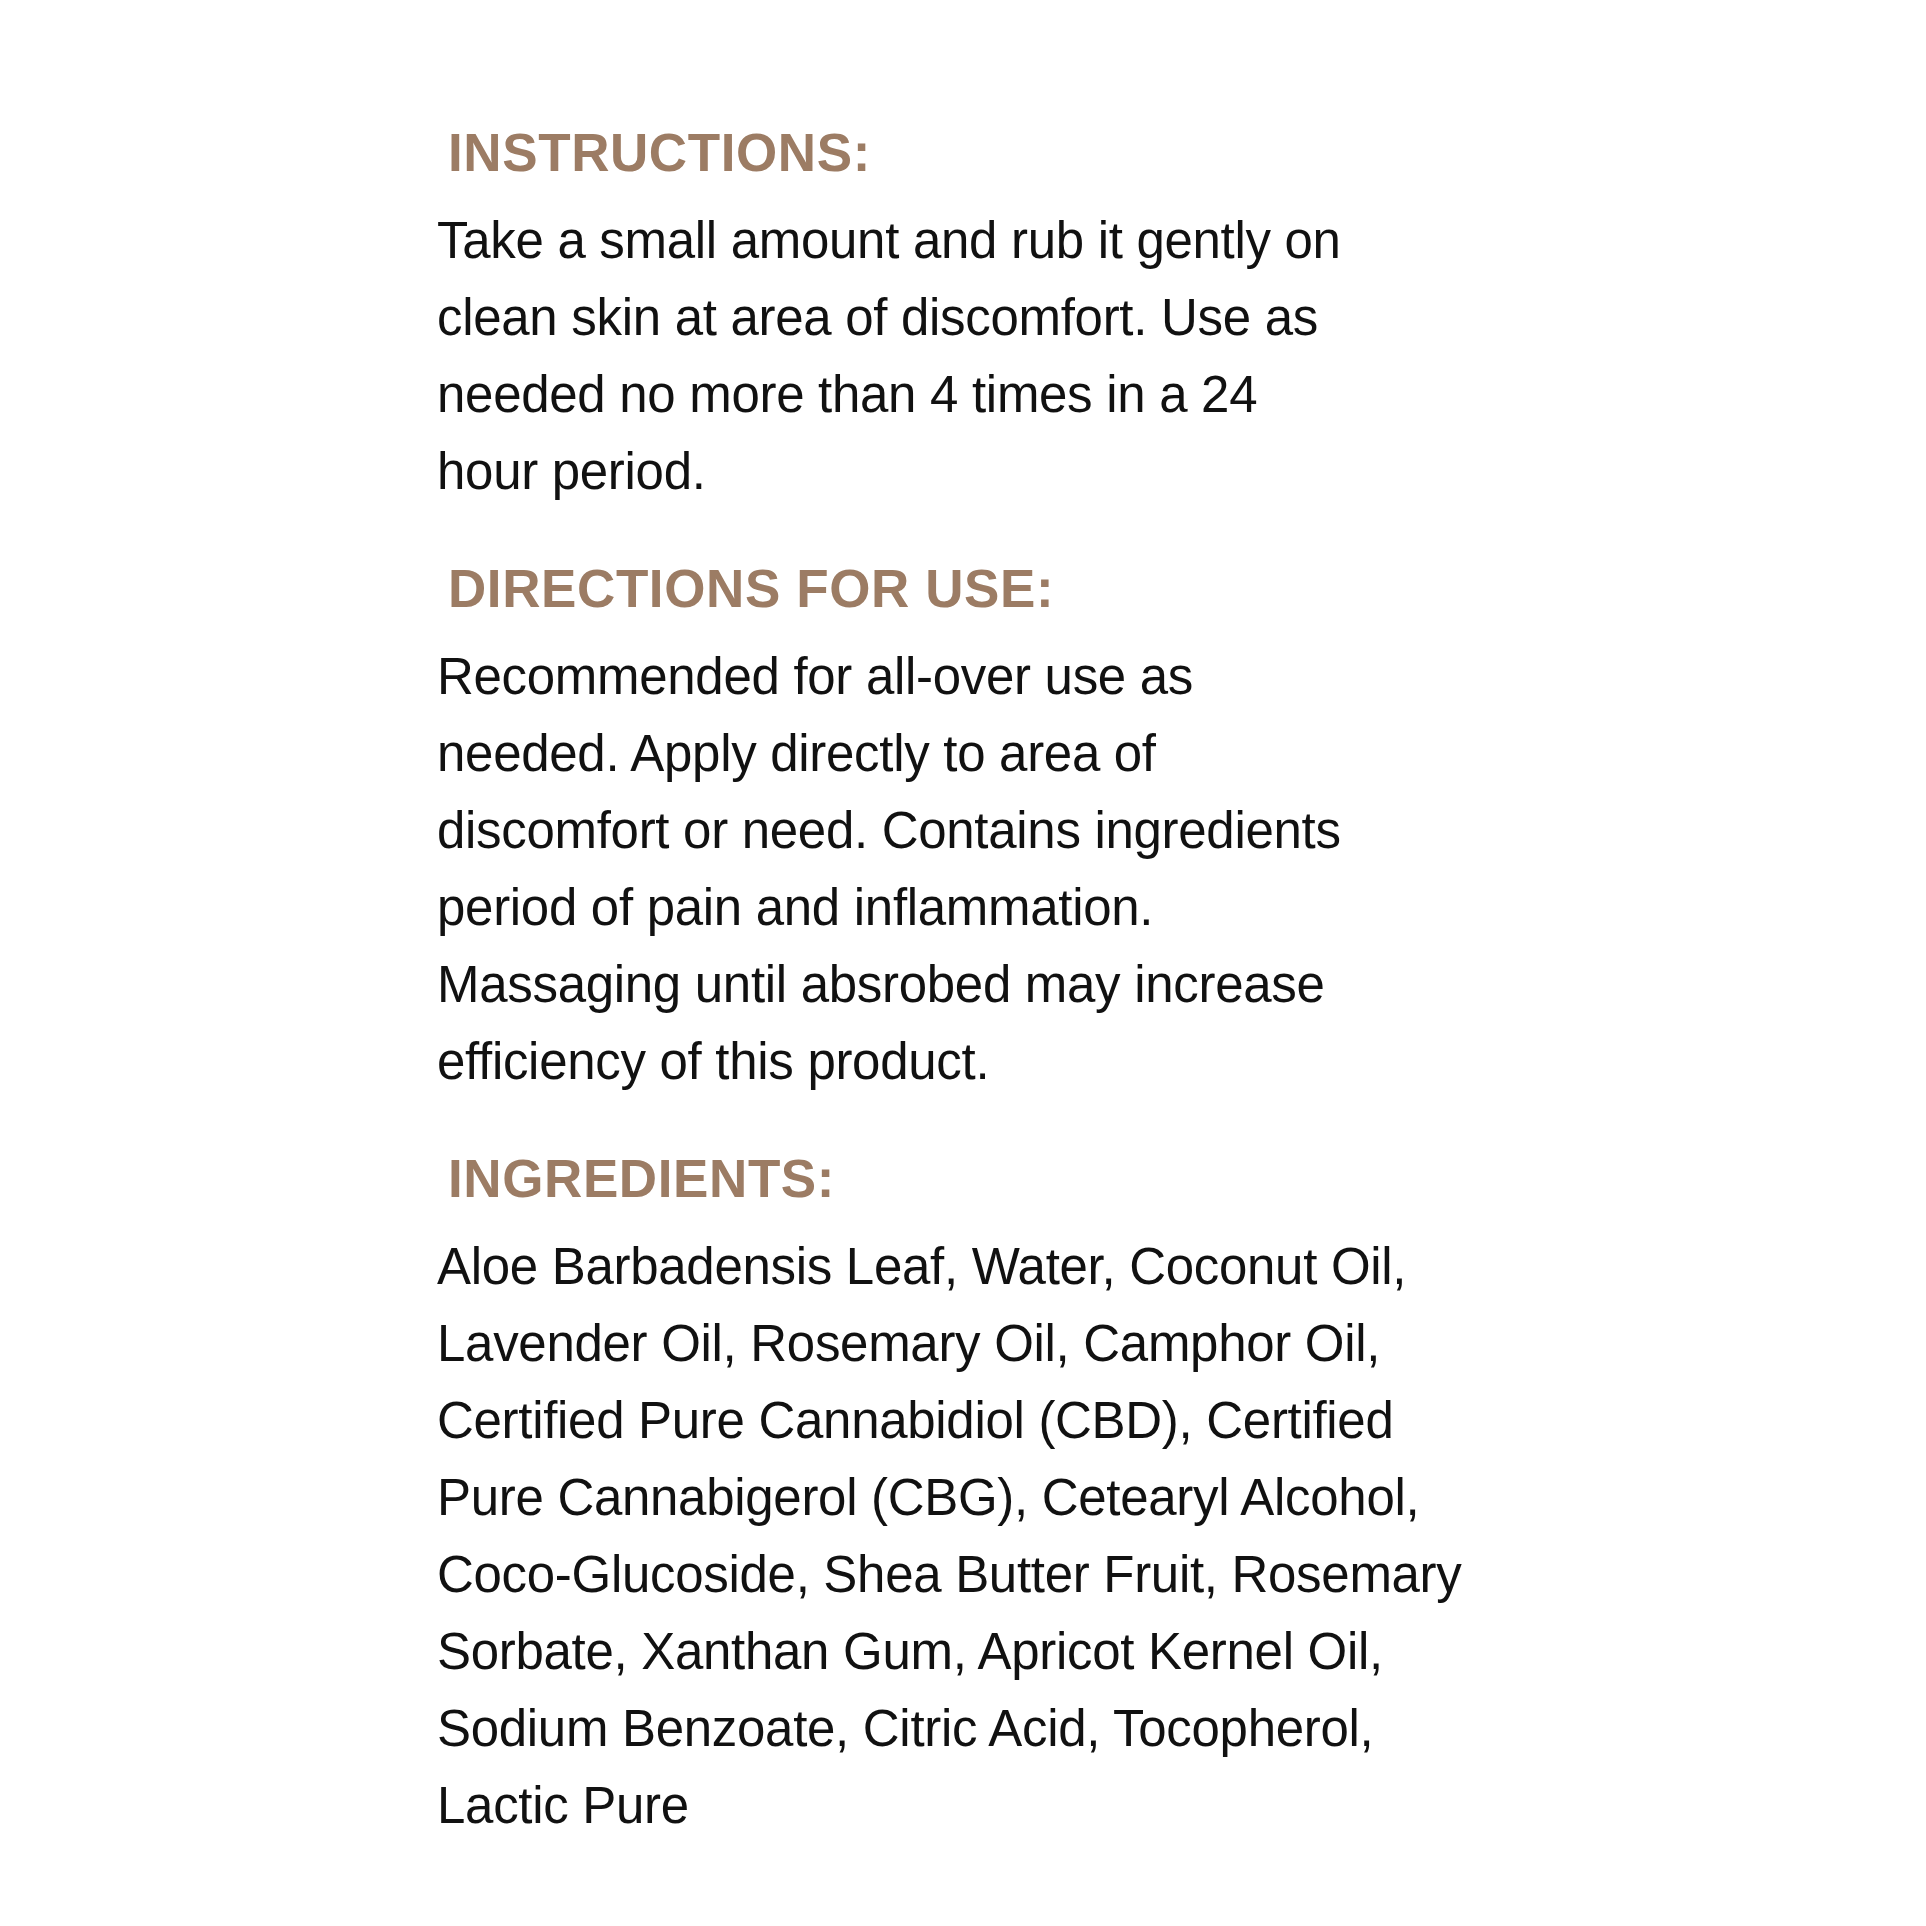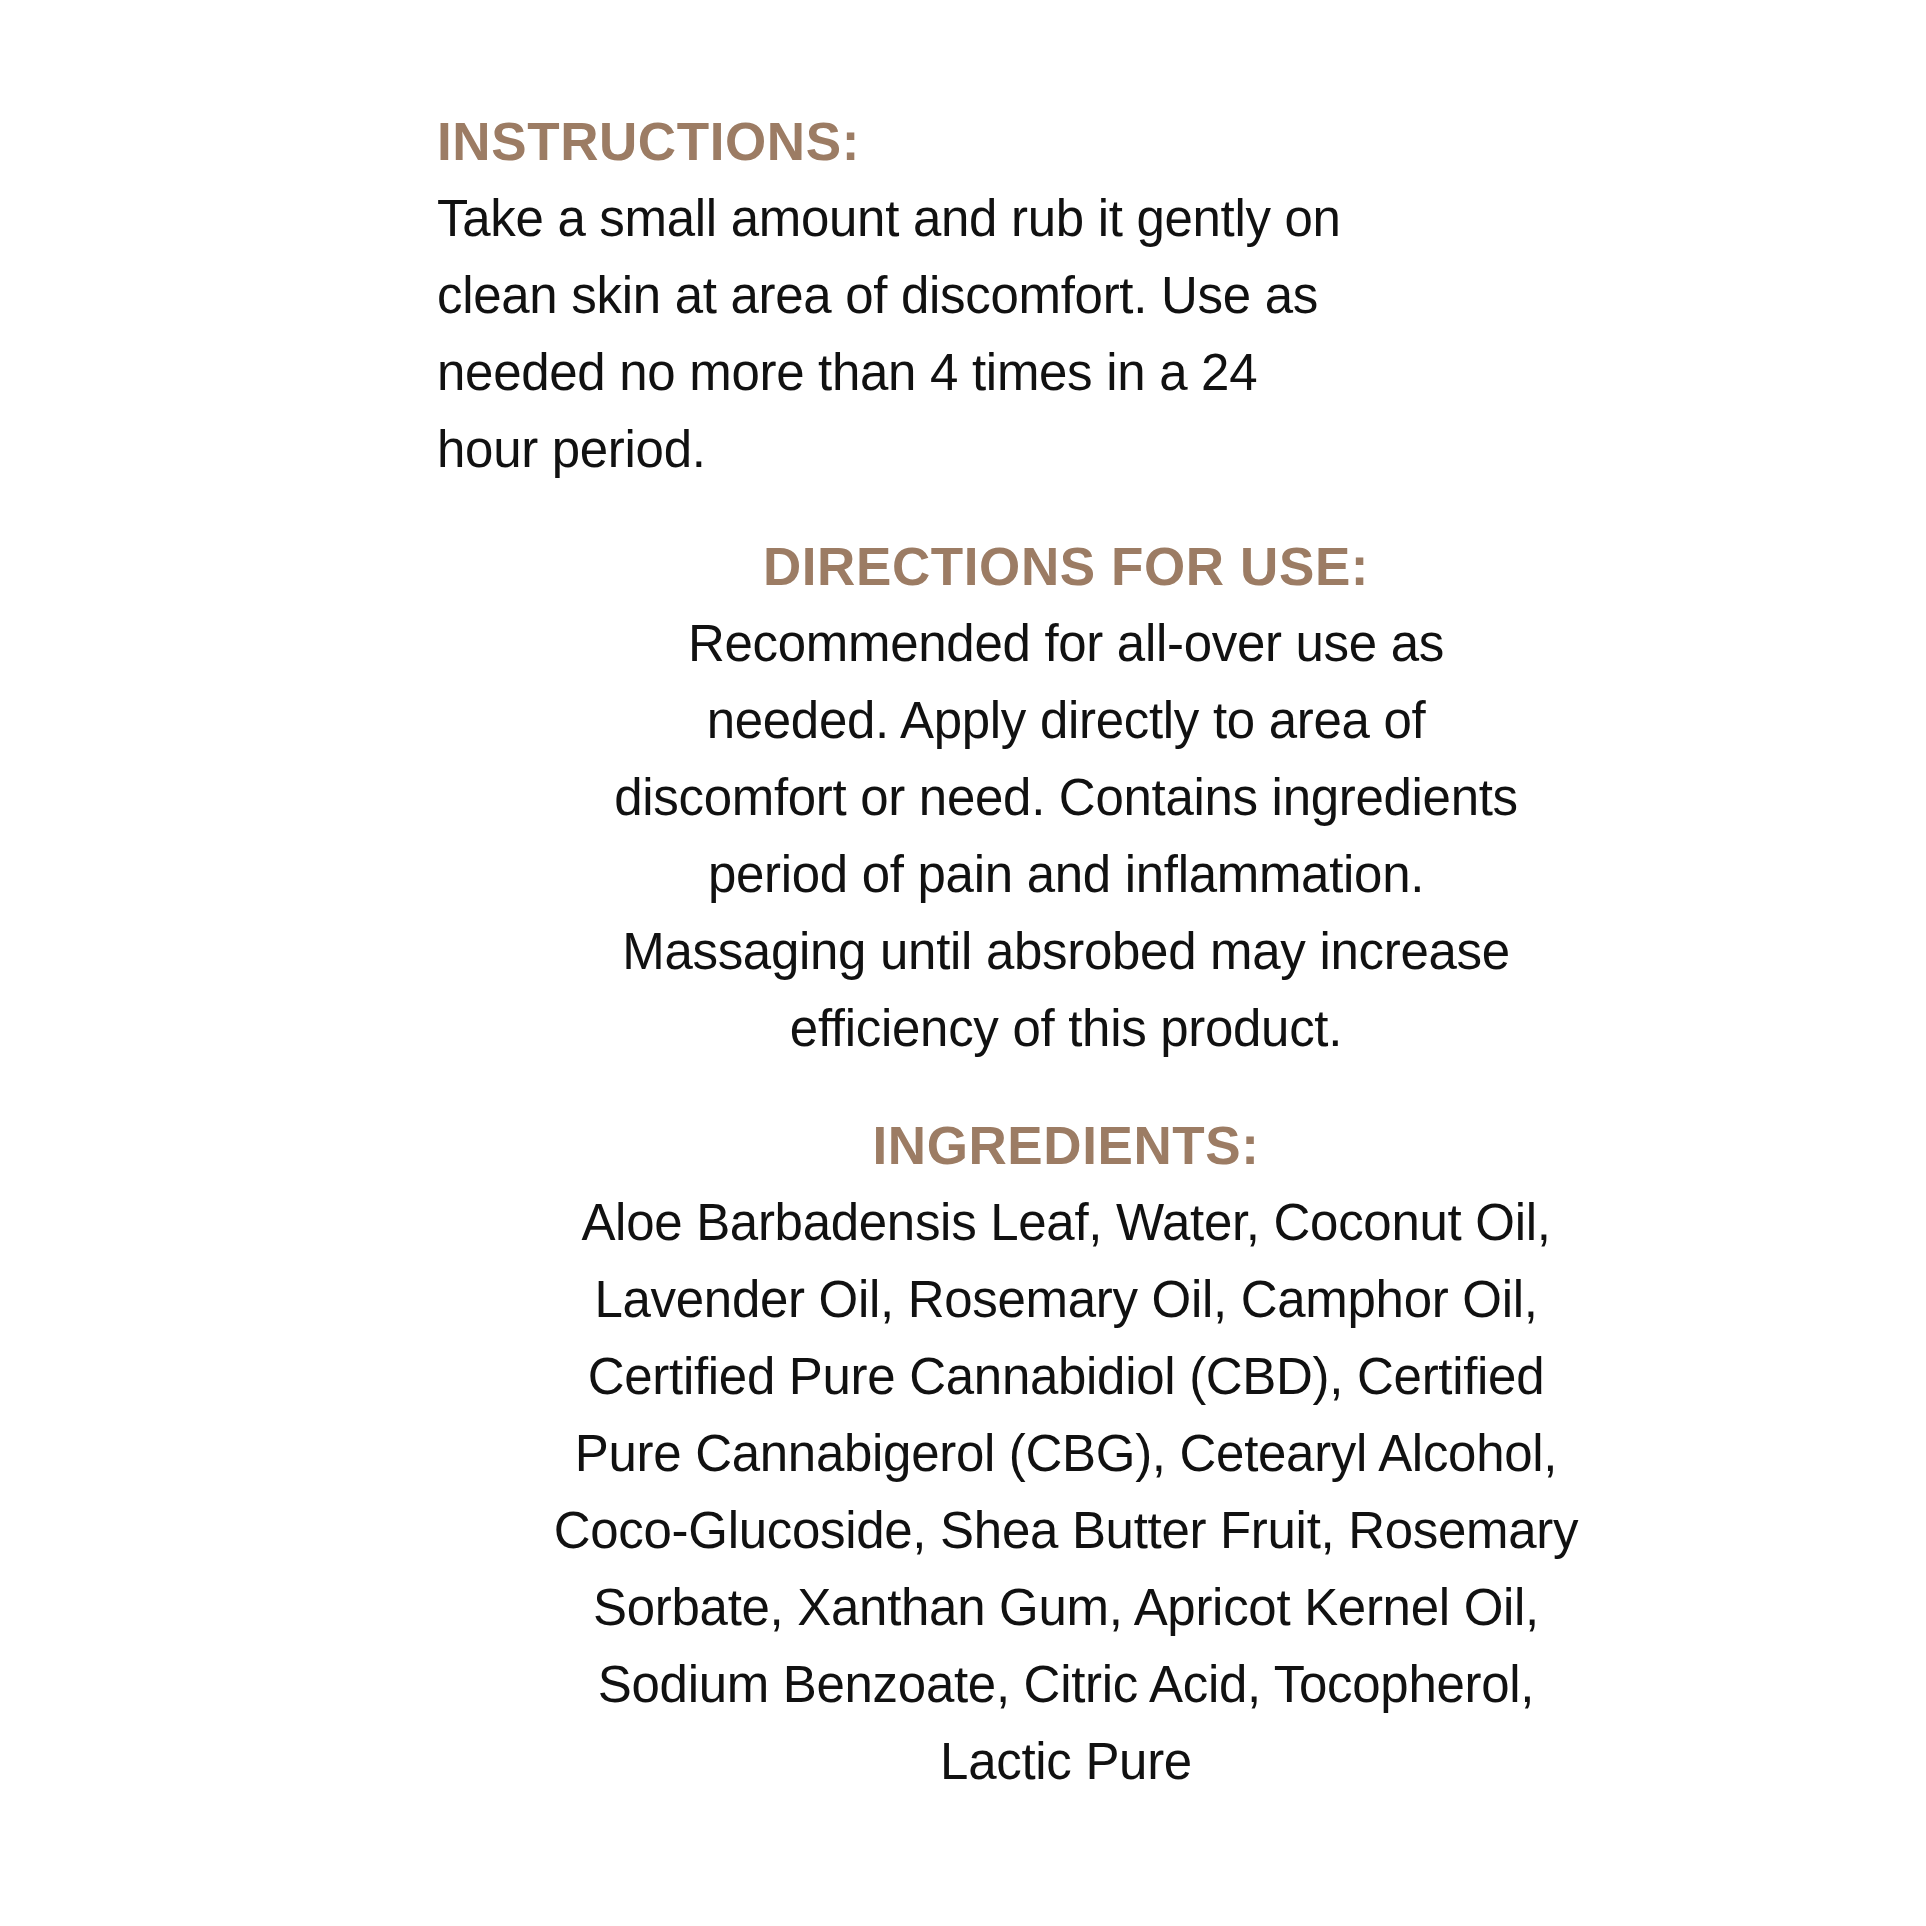--- a/index.html
+++ b/index.html
@@ -15,23 +15,23 @@
     overflow: hidden;
     font-family: "Liberation Sans", "DejaVu Sans", sans-serif;
   }
   .label-block {
     position: absolute;
     left: 437px;
     top: 103px;
     width: 1258px;
   }
   .section { margin: 0; padding: 0; }
-  .section + .section { margin-top: 40px; text-align: center; }
+  .section + .section { margin-top: 40px; }
   .hd {
-    margin: 0;
+    margin: 11px;
     font-size: 53px;
     line-height: 77px;
     font-weight: 700;
     letter-spacing: 0.6px;
     color: var(--heading-color, #9c7c64);
   }
   .para { margin: 0; }
   .line {
     font-size: 51px;
     line-height: 77px;

